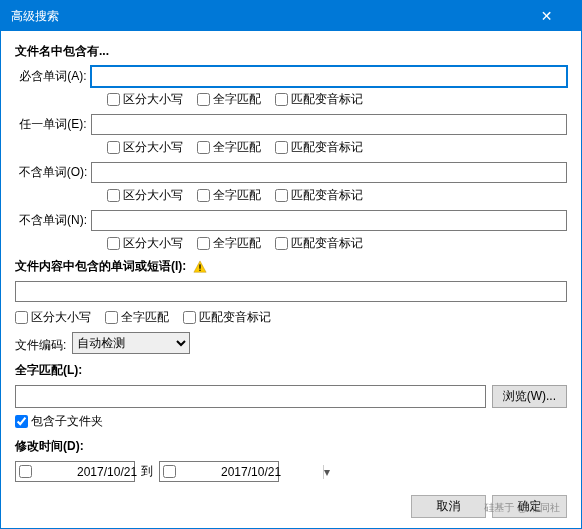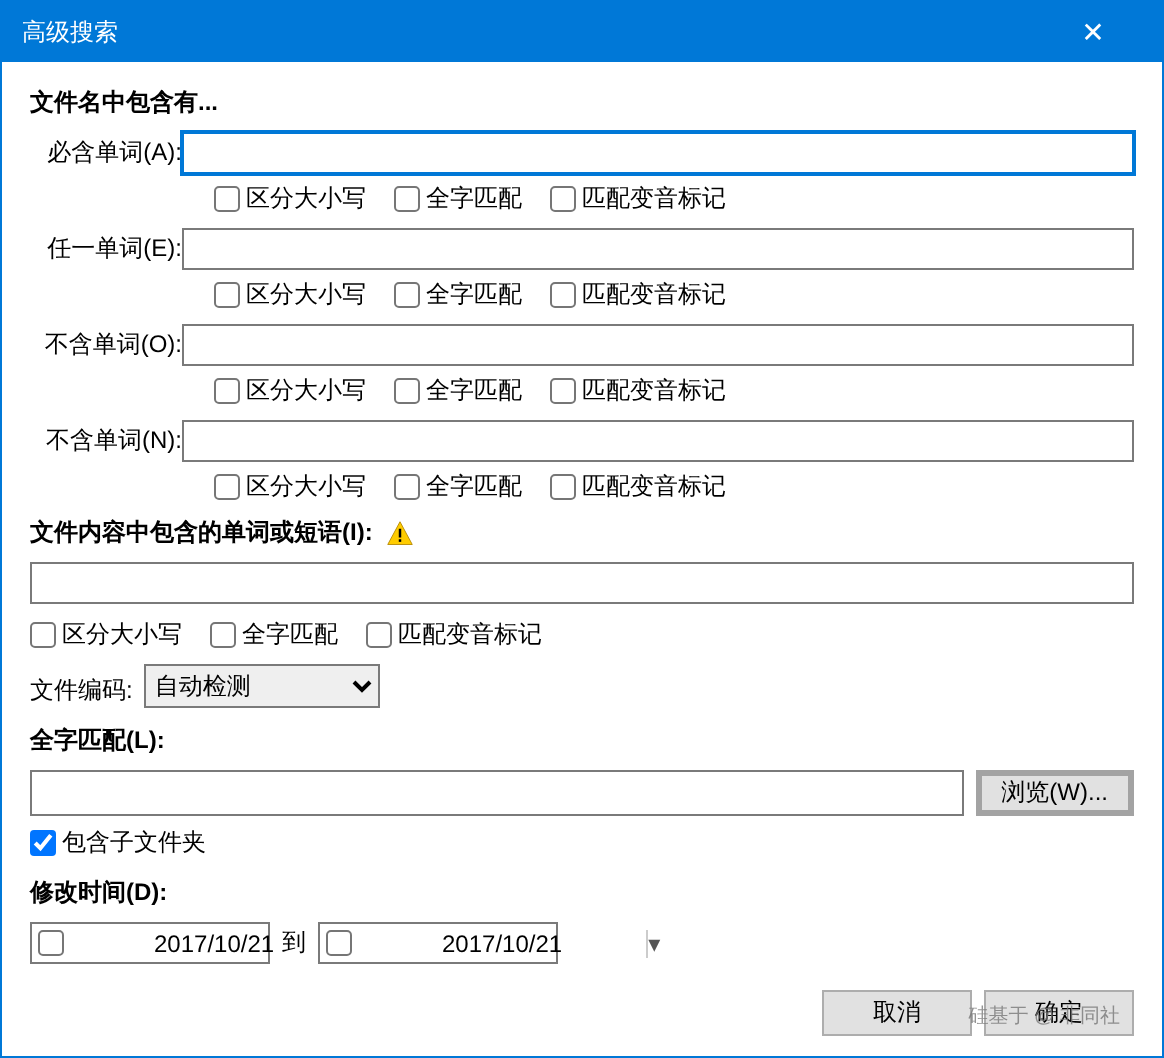--- a/index.html
+++ b/index.html
@@ -4,33 +4,33 @@
 <style>
 * { box-sizing: border-box; font-family: "Microsoft YaHei", "Segoe UI", sans-serif; }
 body { margin: 0; background: #fff; font-size: 12px; color: #000; }
 .window { width: 582px; height: 529px; border: 1px solid #0078d7; display: flex; flex-direction: column; overflow: hidden; }
 .titlebar { background: #0078d7; color: #fff; height: 30px; display: flex; align-items: center; padding: 0 12px 0 10px; font-size: 12px; }
 .titlebar .title { flex: 1; }
 .titlebar .close { width: 45px; height: 30px; display: flex; align-items: center; justify-content: center; font-size: 14px; cursor: pointer; }
 .content { flex: 1; padding: 8px 14px 0 14px; overflow: hidden; }
 .section-head { font-weight: bold; margin: 4px 0 6px 0; }
 .row { display: flex; align-items: center; margin-bottom: 4px; }
-.row .label { width: 76px; text-align: right; }
+.row .label { width: 76px; text-align: center; }
 .row input[type=text] { flex: 1; border: 1px solid #7a7a7a; height: 21px; padding: 0 4px; font-size: 12px; }
 .row input[type=text].focused { border: 1px solid #0078d7; outline: 1px solid #0078d7; }
 .checks { display: flex; gap: 14px; margin: 2px 0 6px 92px; }
 .chk { display: flex; align-items: center; gap: 3px; }
 .chk input { margin: 0; }
 .full-input { width: 100%; border: 1px solid #7a7a7a; height: 21px; padding: 0 4px; font-size: 12px; margin-bottom: 5px; }
 .checks-left { display: flex; gap: 14px; margin: 2px 0 6px 0; }
 .enc-row { display: flex; align-items: flex-end; gap: 6px; margin-bottom: 8px; }
 select { height: 22px; border: 1px solid #7a7a7a; background: #efefef; font-size: 12px; width: 118px; }
 .folder-row { display: flex; gap: 6px; margin-bottom: 5px; }
 .folder-row input { flex: 1; border: 1px solid #7a7a7a; height: 23px; padding: 0 4px; font-size: 12px; }
-.browse-btn { border: 3px solid #a3a3a3; background: #e1e1e1; height: 23px; padding: 0 10px; font-size: 12px; cursor: pointer; }
+.browse-btn { border: 1px solid #a3a3a3; background: #e1e1e1; height: 23px; padding: 0 10px; font-size: 12px; cursor: pointer; }
 .date-row { display: flex; align-items: center; gap: 6px; margin-bottom: 6px; }
 .date-input { border: 1px solid #7a7a7a; height: 21px; width: 120px; display: flex; align-items: center; font-size: 12px; background: #fff; gap: 40px; }
 .date-input input[type=checkbox] { margin: 0 3px; }
 .date-input .dval { flex: 1; padding: 0 2px; }
 .date-input .dd { width: 16px; text-align: center; border-left: 1px solid #ccc; color: #555; }
 .footer { display: flex; justify-content: flex-end; gap: 6px; padding: 8px 14px 10px 0; border-top: none; }
 .footer button { border: 1px solid #adadad; background: #e1e1e1; height: 23px; width: 75px; font-size: 12px; cursor: pointer; }
 .warn-icon { display: inline-block; width: 14px; height: 14px; vertical-align: middle; margin-left: 3px; }
 .watermark { position: absolute; right: 22px; bottom: 14px; color: rgba(120,120,120,0.8); font-size: 10px; pointer-events: none; }
 .wrap { position: relative; width: 582px; height: 529px; }

